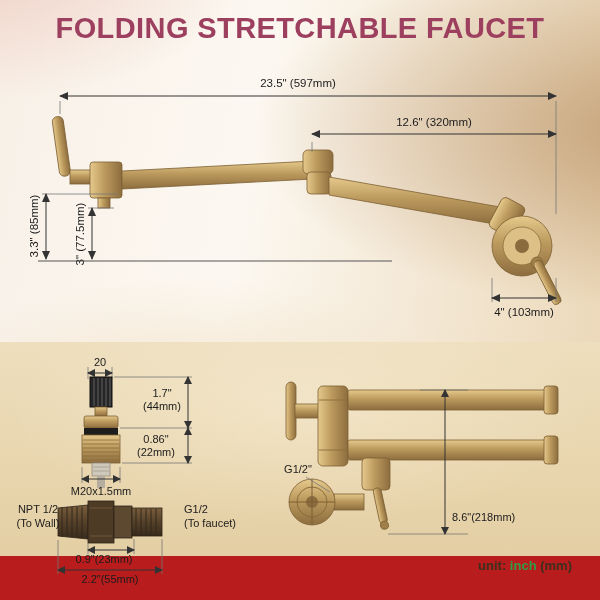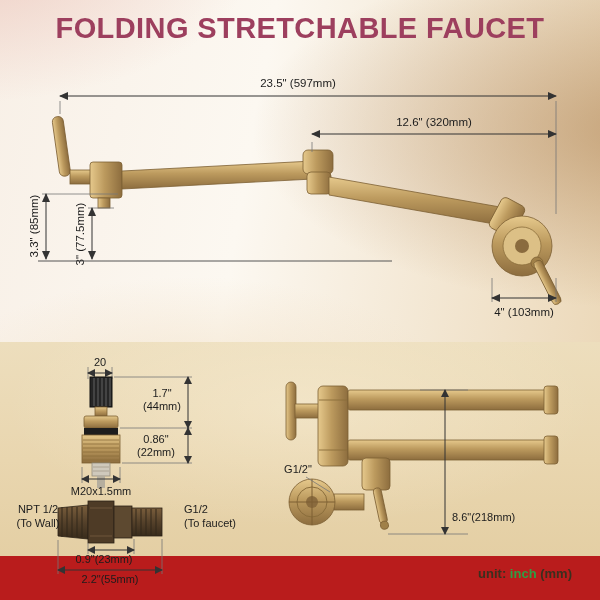--- a/index.html
+++ b/index.html
@@ -29,21 +29,21 @@
   }
   svg{position:absolute;left:0;display:block;}
   #main-svg{top:54px;width:600px;height:290px;}
   #bottom-svg{top:0;width:600px;height:258px;}
   .dim{stroke:#333;stroke-width:1;fill:none;}
   .wit{stroke:#777;stroke-width:.8;fill:none;}
   .dimt{font-family:"Liberation Sans",sans-serif;font-size:11.5px;fill:#1c1c1c;}
   .dimt2{font-family:"Liberation Sans",sans-serif;font-size:11px;fill:#1c1c1c;}
   .gold{stroke:#7c5f33;stroke-width:.8;}
   .unit-label{
-    position:absolute;right:28px;top:224px;font-size:13px;font-weight:bold;color:#3b2f1e;
+    position:absolute;right:28px;top:216px;font-size:13px;font-weight:bold;color:#3b2f1e;
   }
   .unit-label .inch{color:#2f9e44;}
 </style>
 </head>
 <body>
 
 <div class="canvas">
 
   <div class="top-section">
     <h1 class="title">FOLDING STRETCHABLE FAUCET</h1>

